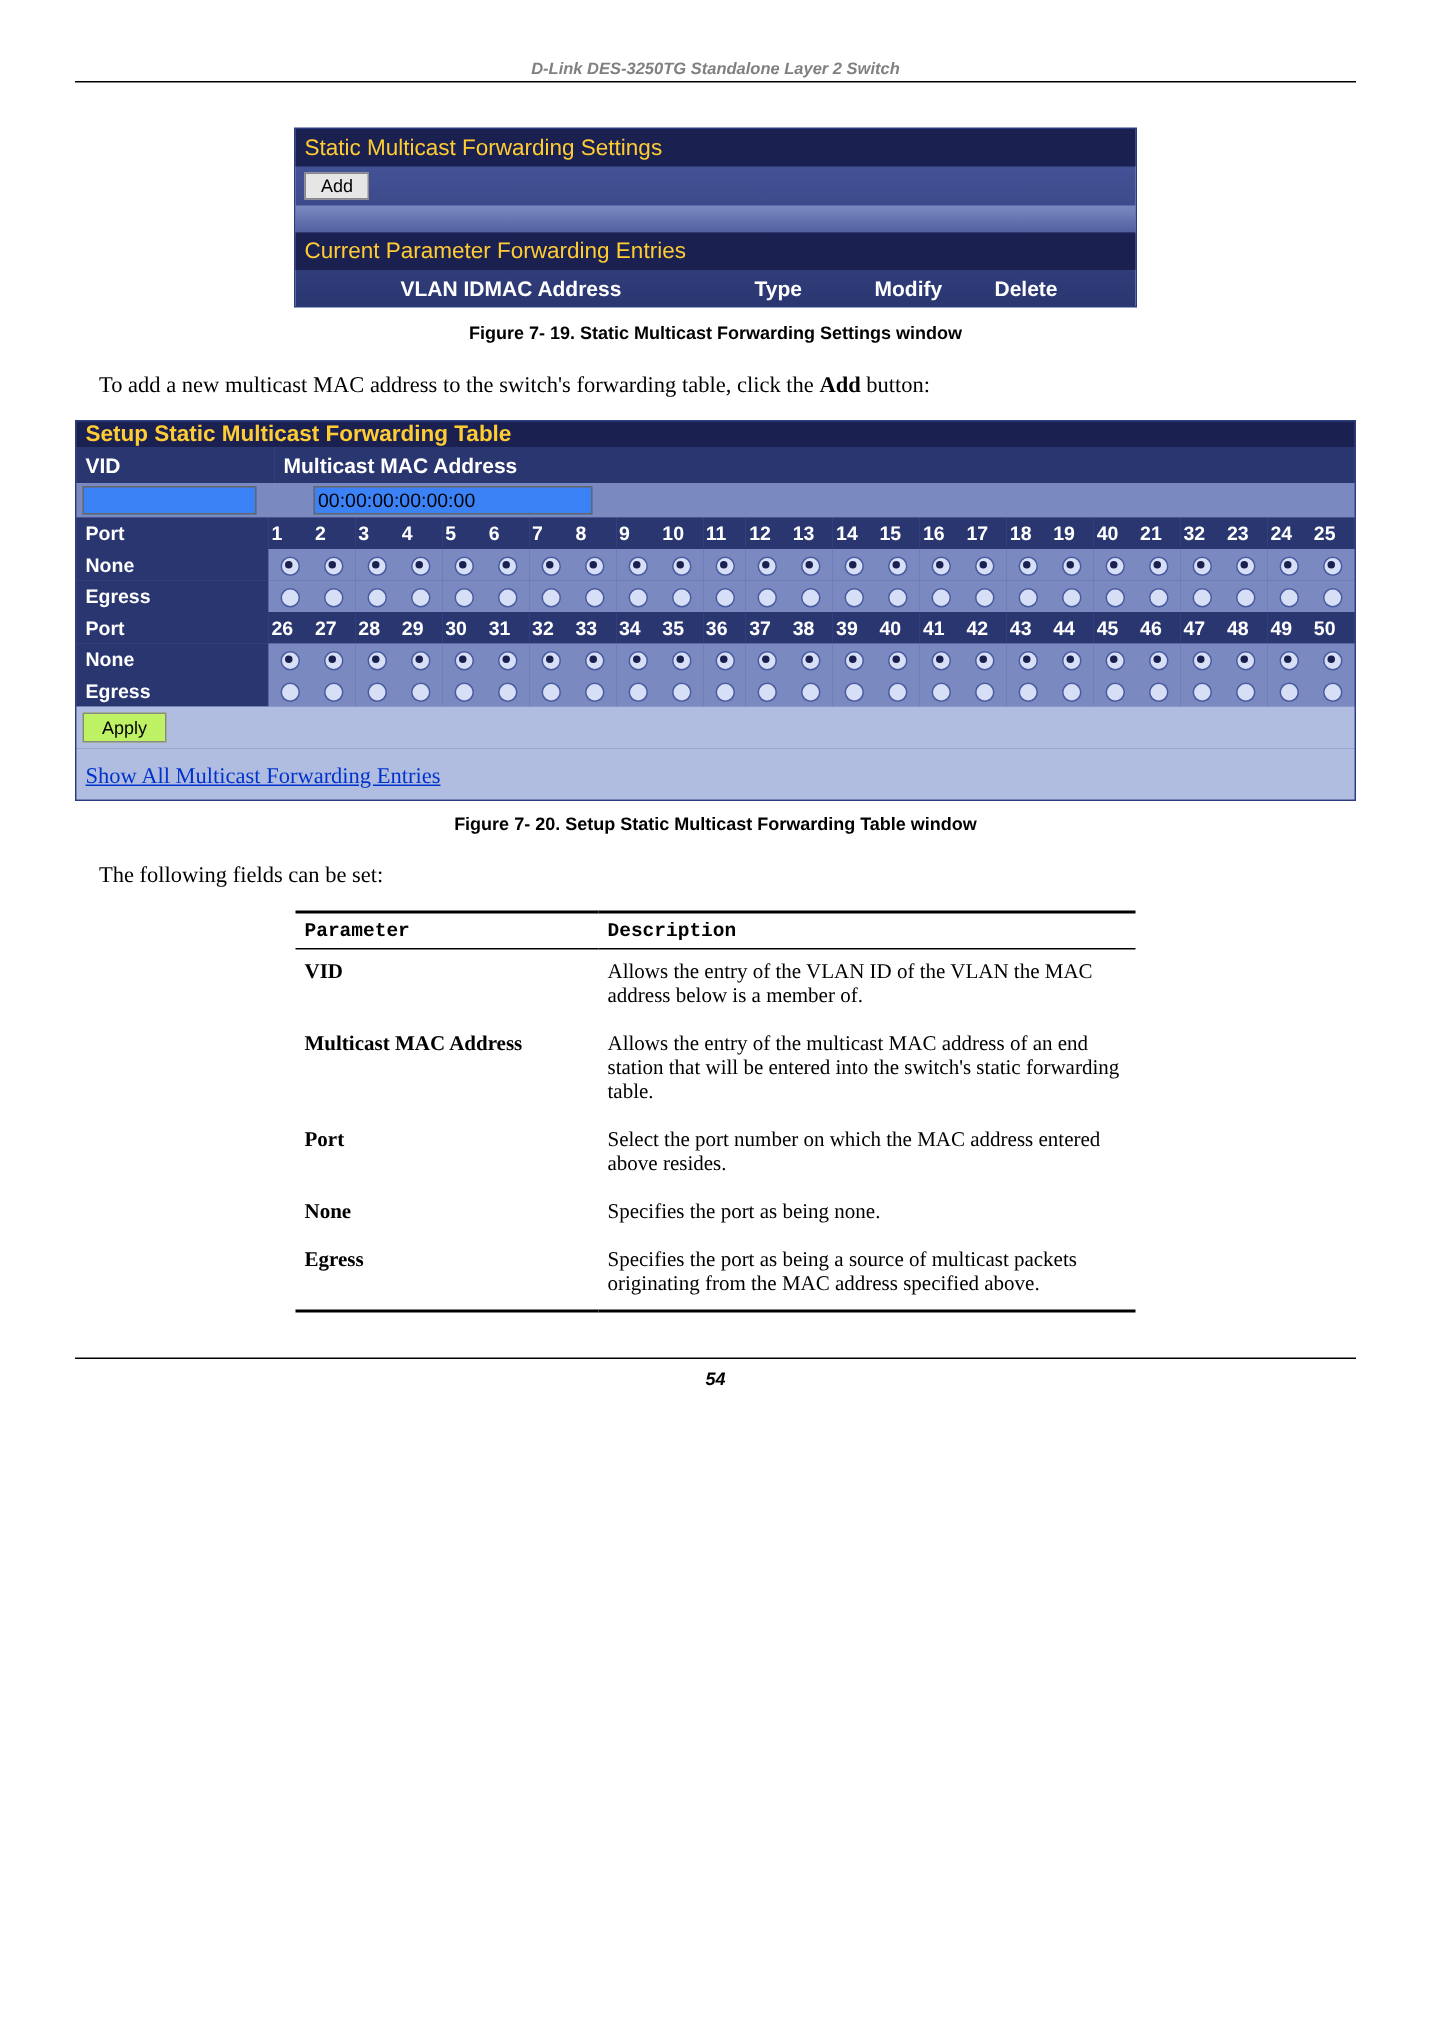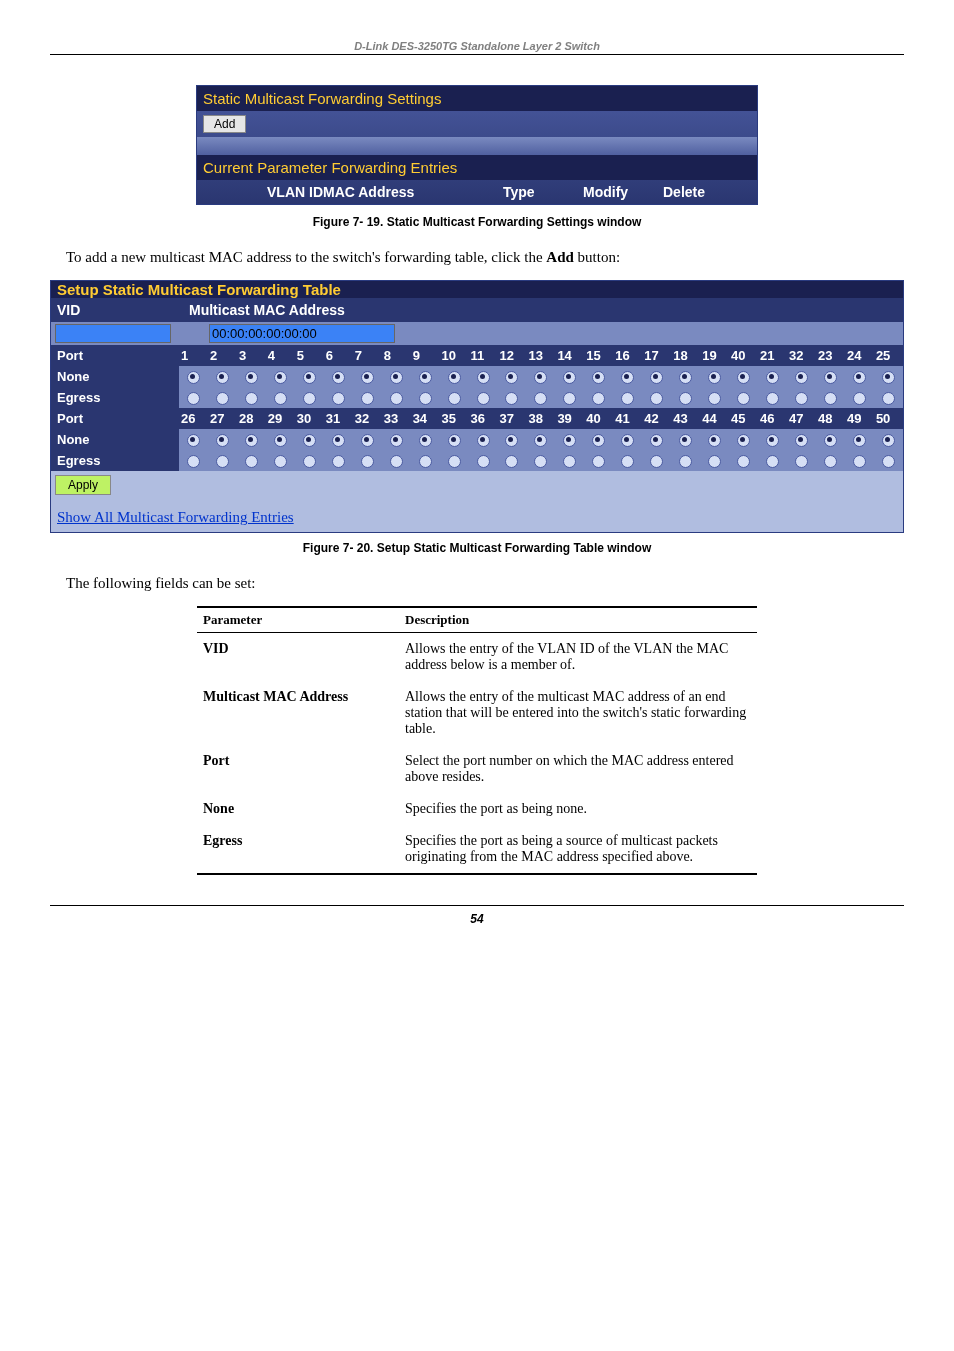--- a/index.html
+++ b/index.html
@@ -209,21 +209,21 @@
   }
   .param-table {
     margin: 4px auto 20px auto;
     border-collapse: collapse;
     width: 560px;
     font-family: "Times New Roman", serif;
     font-size: 14px;
   }
   .param-table th {
     text-align: left;
-    font-family: Liberation Serif, serif;
+    font-family: Liberation Mono, monospace;
     font-size: 13px;
     font-weight: bold;
     border-top: 2px solid #000;
     border-bottom: 1px solid #000;
     padding: 4px 6px;
   }
   .param-table td {
     vertical-align: top;
     padding: 8px 6px;
   }

